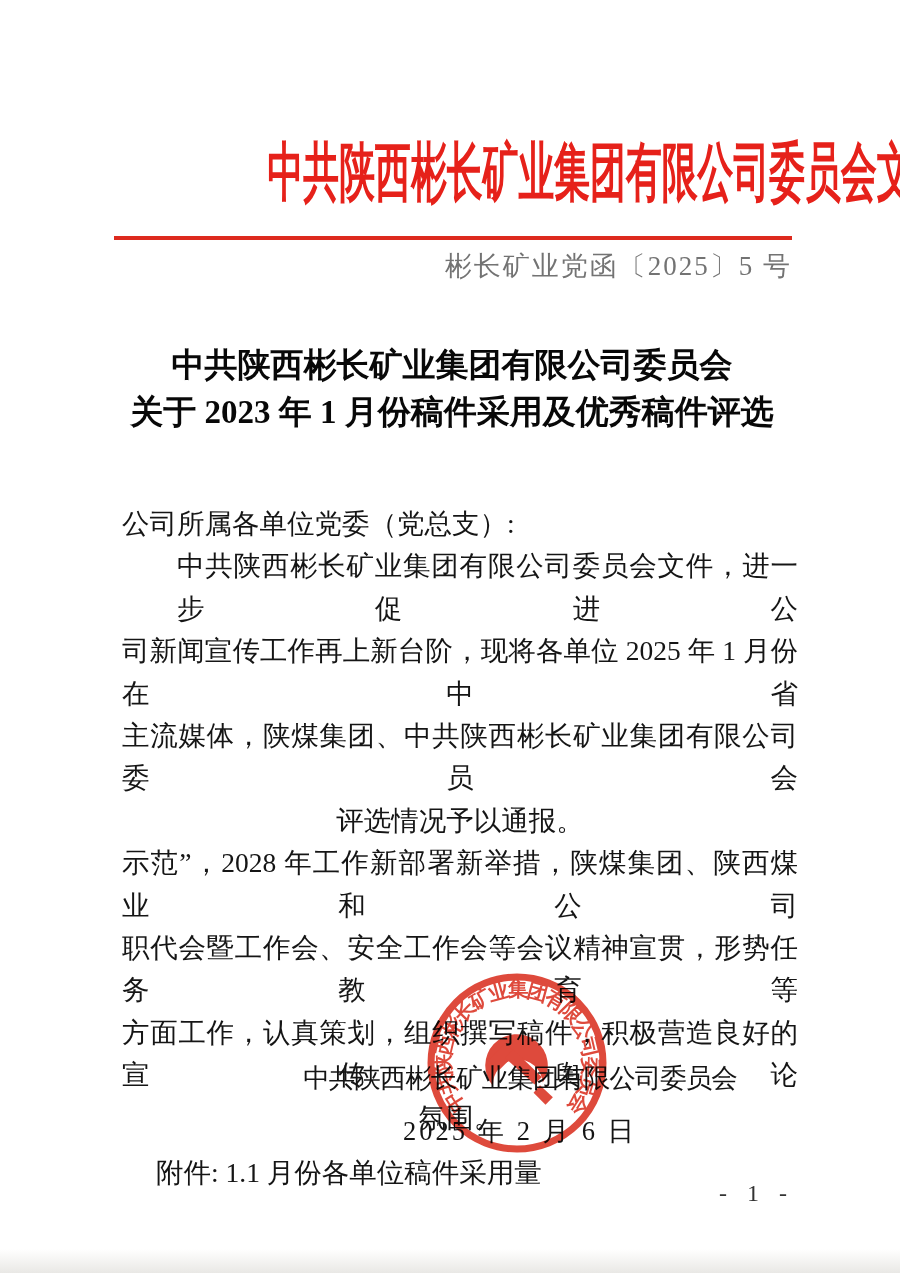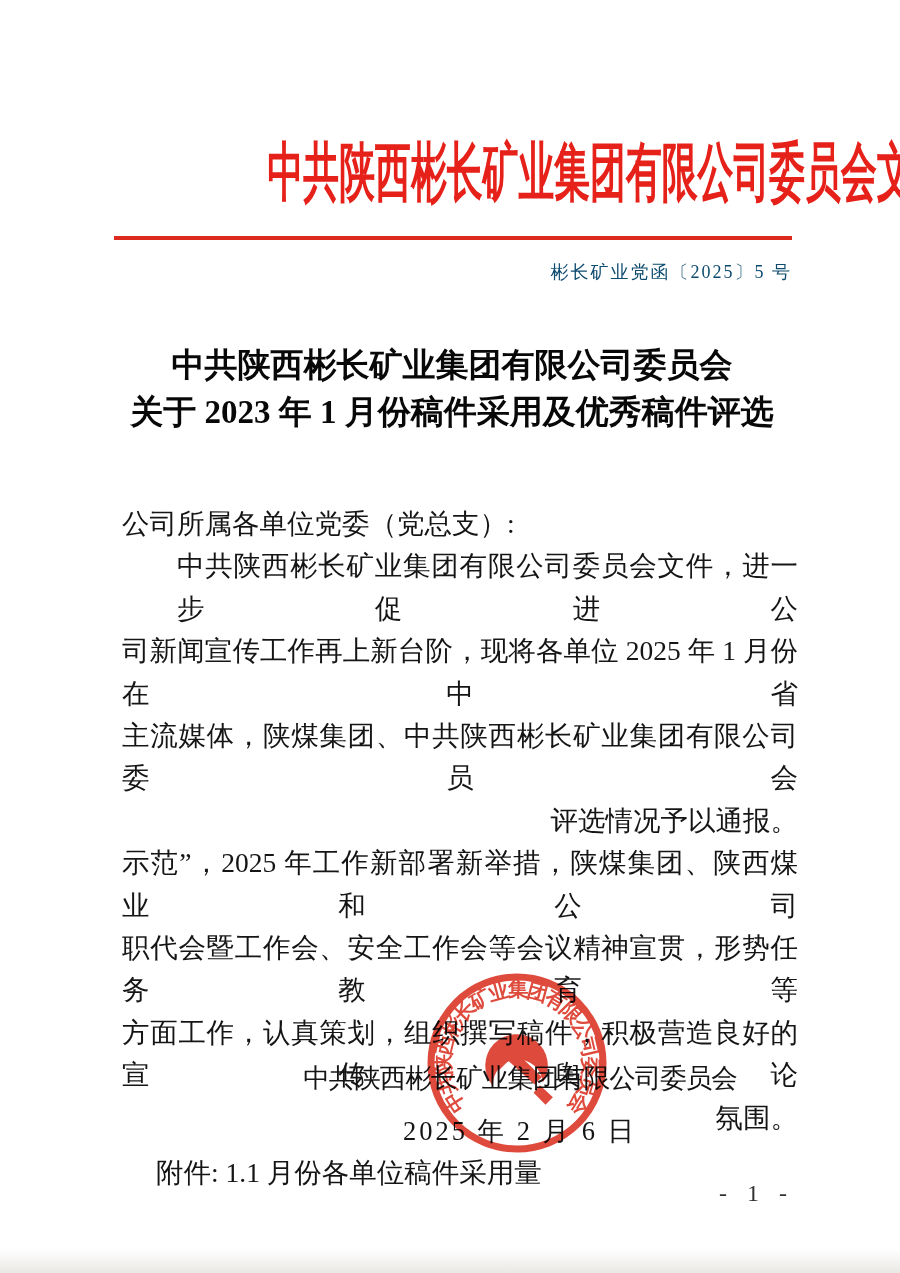--- a/index.html
+++ b/index.html
@@ -23,38 +23,38 @@
   .header-title .squeeze{
     display:inline-block;
     transform:scaleX(0.56);
     transform-origin:center center;
   }
   .red-rule{
     position:absolute;top:236px;left:114px;width:678px;height:4px;
     background:#dd2a1e;
   }
   .doc-number{
-    position:absolute;top:260px;right:108px;
-    font-size:18px;letter-spacing:2px;color:#0c4a6e;
+    position:absolute;top:248px;right:108px;
+    font-size:27px;letter-spacing:2px;color:#737373;
   }
   
   .doc-title{
     position:absolute;top:342px;left:114px;width:676px;
     text-align:center;
     font-size:33px;font-weight:bold;color:#080808;
     line-height:46.5px;
   }
   
   .body-text{
     position:absolute;top:503px;left:114px;width:676px;
     font-size:27.5px;line-height:42.4px;color:#151515;
   }
   .bline{width:676px;margin-left:8px;}
   .jfull{text-align:justify;text-align-last:justify;}
-  .jend{text-align:right;}
+  .jend{text-align:center;}
   .indent{padding-left:55px;box-sizing:border-box;}
   .attachments{margin-top:13px;}
   .att-line1{padding-left:34px;}
   
   .signature{
     position:absolute;top:1060px;left:290px;width:460px;
     text-align:center;color:#141414;
   }
   .sig-org{font-size:26.5px;letter-spacing:-1px;white-space:nowrap;}
   .sig-date{font-size:26.5px;letter-spacing:3px;margin-top:17px;}
@@ -94,21 +94,21 @@
     <div class="bline">公司所属各单位党委（党总支）:</div>
 
     <div>
       <div class="bline jfull indent">中共陕西彬长矿业集团有限公司委员会文件，进一步促进公</div>
       <div class="bline jfull">司新闻宣传工作再上新台阶，现将各单位 2025 年 1 月份在中省</div>
       <div class="bline jfull">主流媒体，陕煤集团、中共陕西彬长矿业集团有限公司委员会</div>
       <div class="bline jend">评选情况予以通报。</div>
     </div>
 
     <div>
-      <div class="bline jfull">示范”，2025 年工作新部署新举措，陕煤集团、陕西煤业和公司</div>
+      <div class="bline jfull">示范”，2028 年工作新部署新举措，陕煤集团、陕西煤业和公司</div>
       <div class="bline jfull">职代会暨工作会、安全工作会等会议精神宣贯，形势任务教育等</div>
       <div class="bline jfull">方面工作，认真策划，组织撰写稿件，积极营造良好的宣传舆论</div>
       <div class="bline jend">氛围。</div>
     </div>
 
     <div class="attachments">
       <div class="bline att-line1">附件: 1.1 月份各单位稿件采用量</div>
 
     </div>
   </div>

